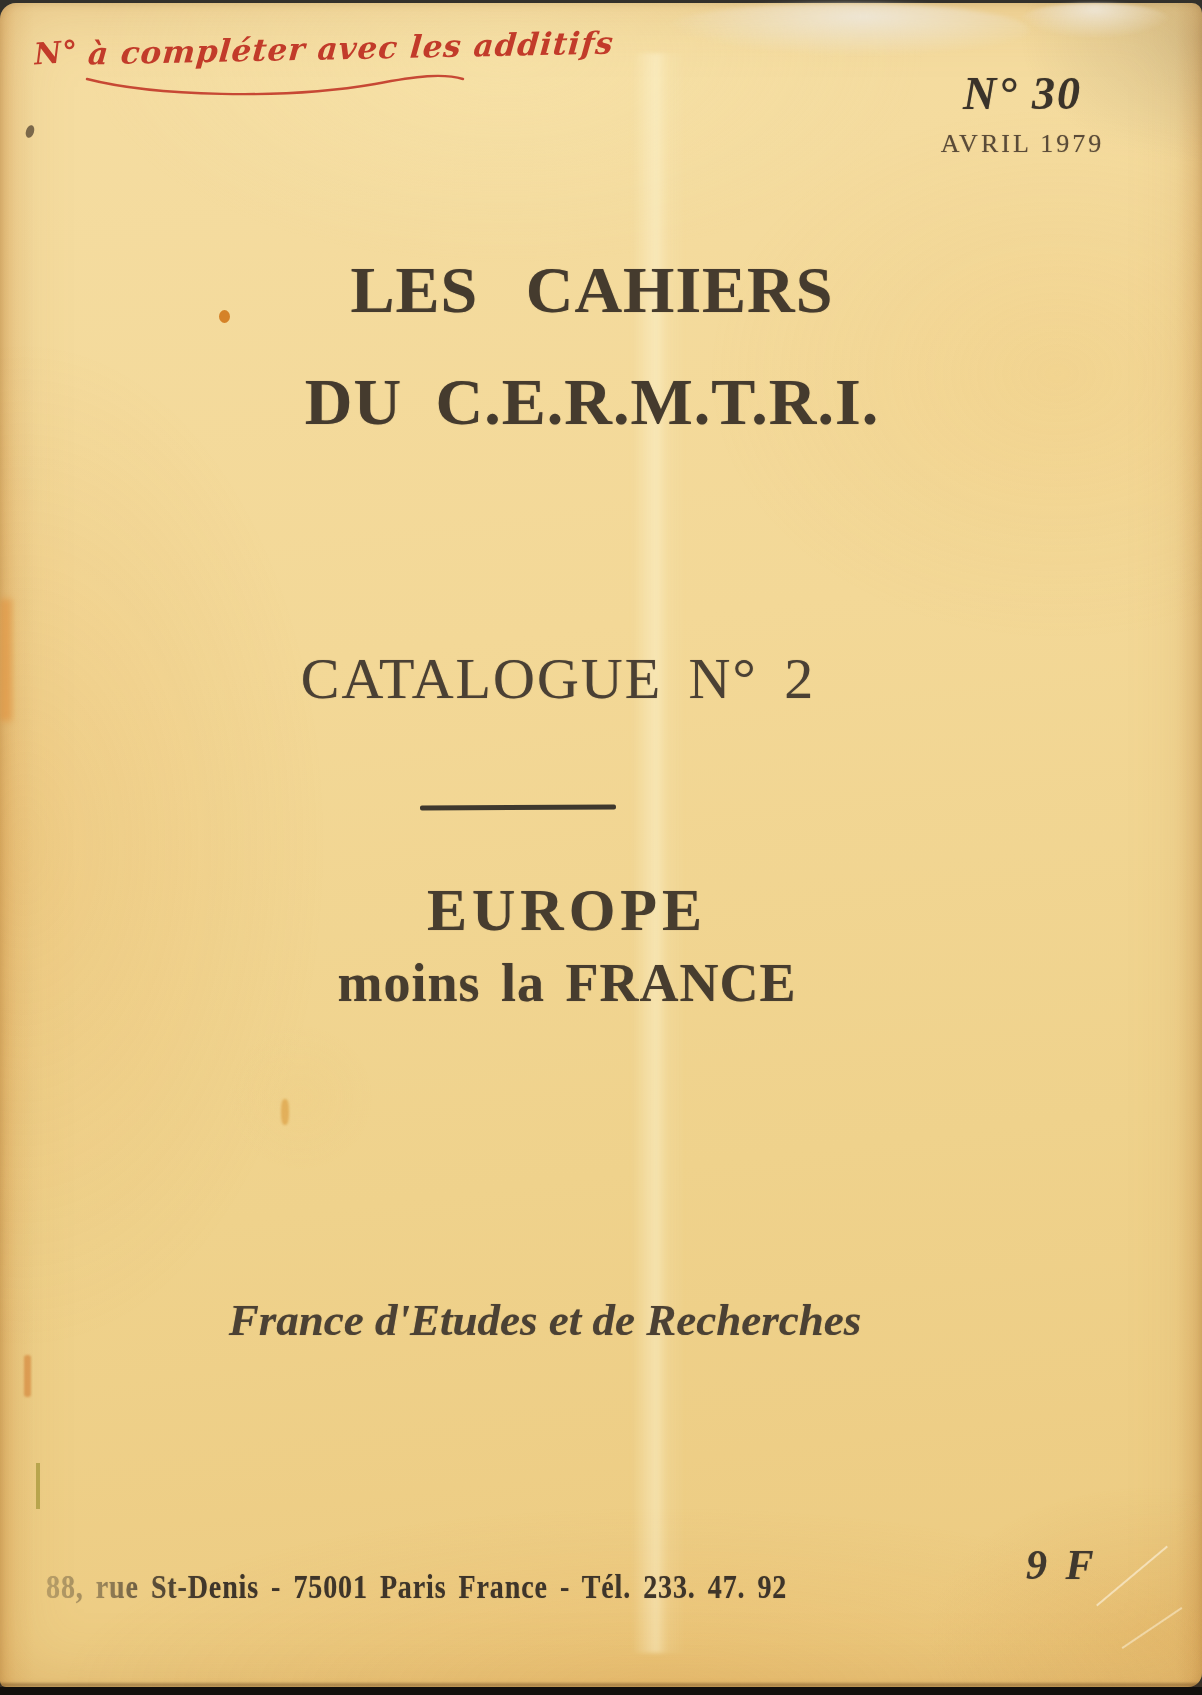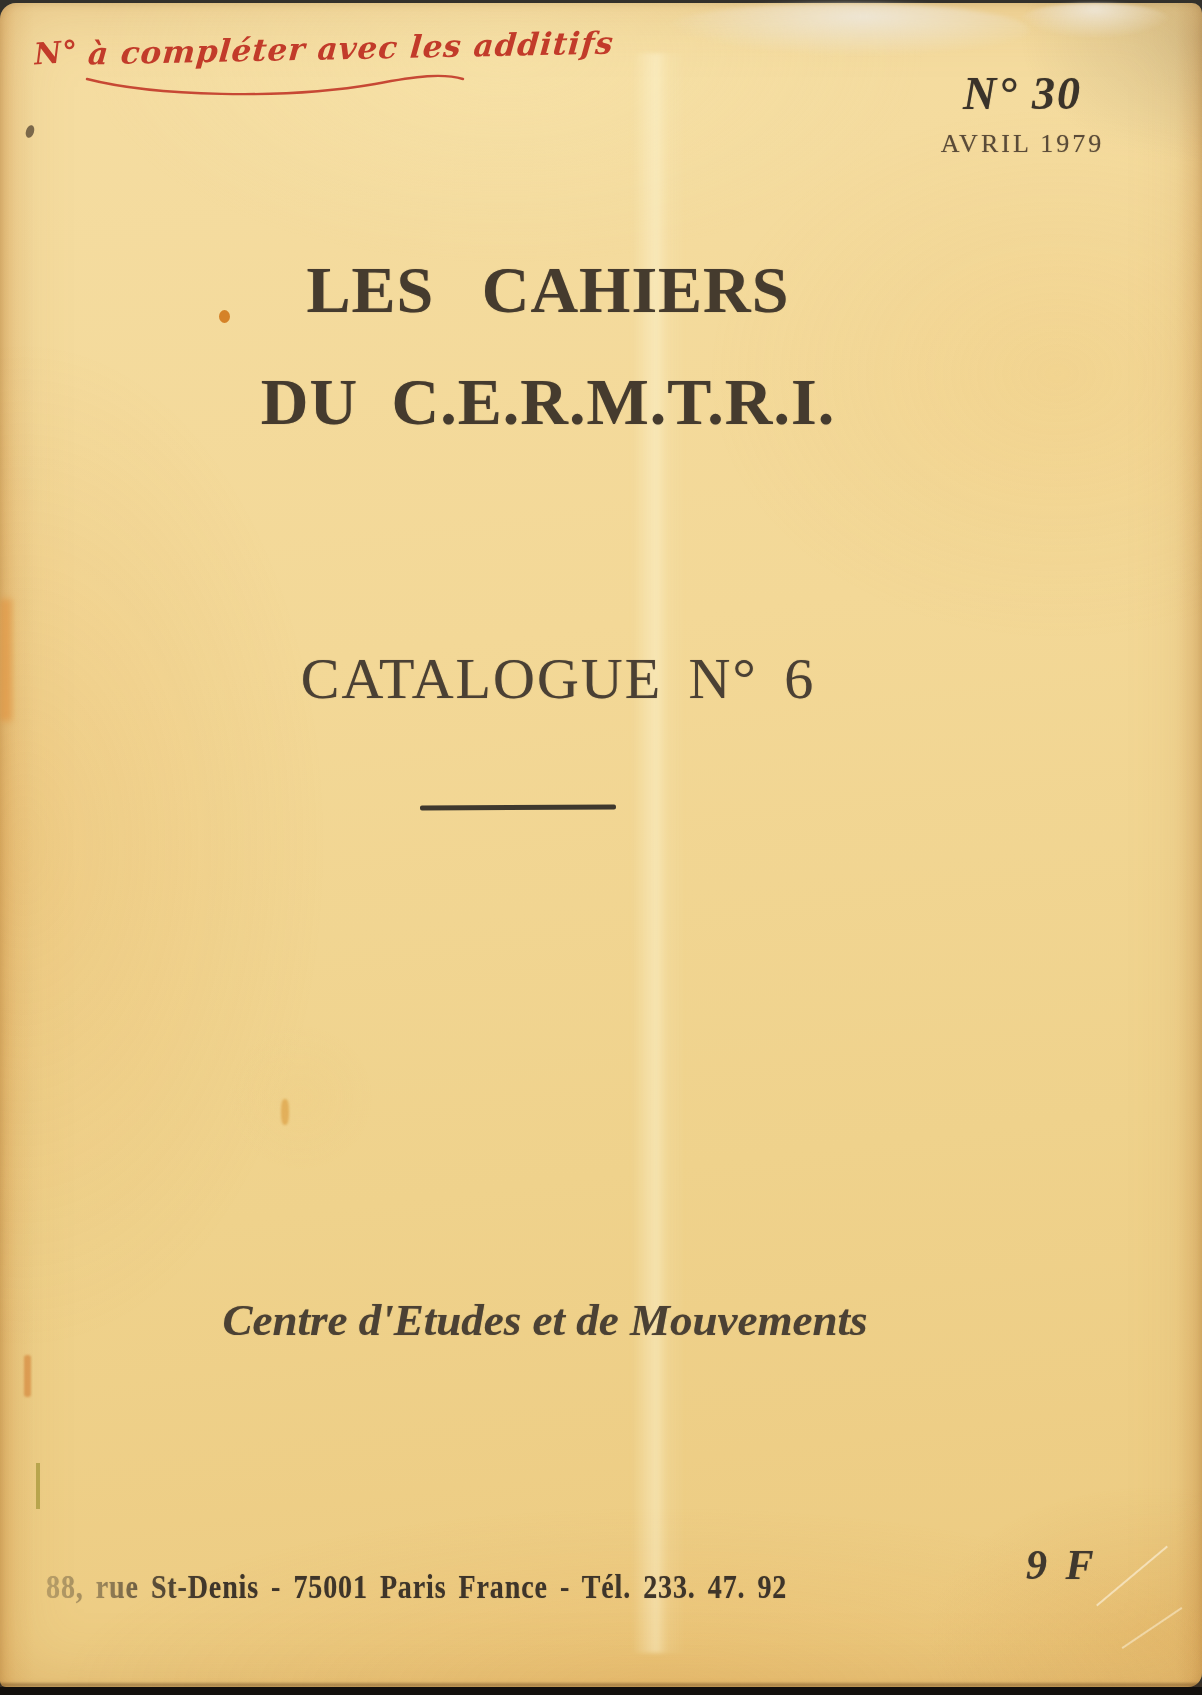--- a/index.html
+++ b/index.html
@@ -71,21 +71,21 @@
     position:absolute;left:60px;top:7px;white-space:nowrap;
     font:italic 600 31px "DejaVu Serif",serif;letter-spacing:1px;
     transform:rotate(-1.2deg) skewX(-6deg);
   }
   .hn-underline{position:absolute;left:55px;top:46px;}
   
   .ink{text-shadow:0 0 1px rgba(74,60,44,0.45);}
   .issue{position:absolute;left:915px;top:64px;width:215px;text-align:center;}
   .issue-no{font:italic 700 46px "Liberation Serif",serif;color:#3a332a;letter-spacing:2px;}
   .issue-date{margin-top:9px;font:400 26px "Liberation Serif",serif;color:#5a4b38;letter-spacing:3px;}
-  .title{position:absolute;left:0;top:254px;width:1096px;text-align:center;color:#453b2e;}
+  .title{position:absolute;left:0;top:254px;width:1096px;text-align:center;color:#453b2e;padding-left:44px;}
   .title-1{font:700 66px "Liberation Serif",serif;line-height:1;letter-spacing:1px;word-spacing:30px;}
   .title-2{font:700 66px "Liberation Serif",serif;line-height:1;margin-top:46px;letter-spacing:1px;word-spacing:16px;}
   .catalogue{
     position:absolute;left:0;top:642px;width:1116px;text-align:center;
     font:400 58px "Liberation Serif",serif;color:#4a4034;letter-spacing:2px;word-spacing:10px;
   }
   .divider{
     position:absolute;left:420px;top:802px;width:196px;height:5px;
     background:#3e382e;border-radius:2px;transform:rotate(-0.3deg);
   }
@@ -140,27 +140,31 @@
     <div class="issue">
       <div class="issue-no ink">N° 30</div>
       <div class="issue-date ink">AVRIL 1979</div>
     </div>
 
     <div class="title">
       <div class="title-1 ink">LES CAHIERS</div>
       <div class="title-2 ink">DU C.E.R.M.T.R.I.</div>
     </div>
 
-    <div class="catalogue ink">CATALOGUE N° 6</div>
+    <div class="catalogue ink">CATALOGUE N° 2</div>
 
     <div class="divider"></div>
 
+    <div class="subject">
+      <div class="subject-1 ink">EUROPE</div>
+      <div class="subject-2 ink">moins la FRANCE</div>
+    </div>
 
     <div class="publisher">
-      <div class="ink">Centre d'Etudes et de Mouvements</div>
+      <div class="ink">France d'Etudes et de Recherches</div>
     </div>
 
     <div class="address ink">88, rue St-Denis - 75001 Paris France - Tél. 233. 47. 92</div>
     <div class="price ink">9 F</div>
   </div>
 
   <div class="bottombar-shadow"></div>
   <div class="bottombar"></div>
 </div>
 

